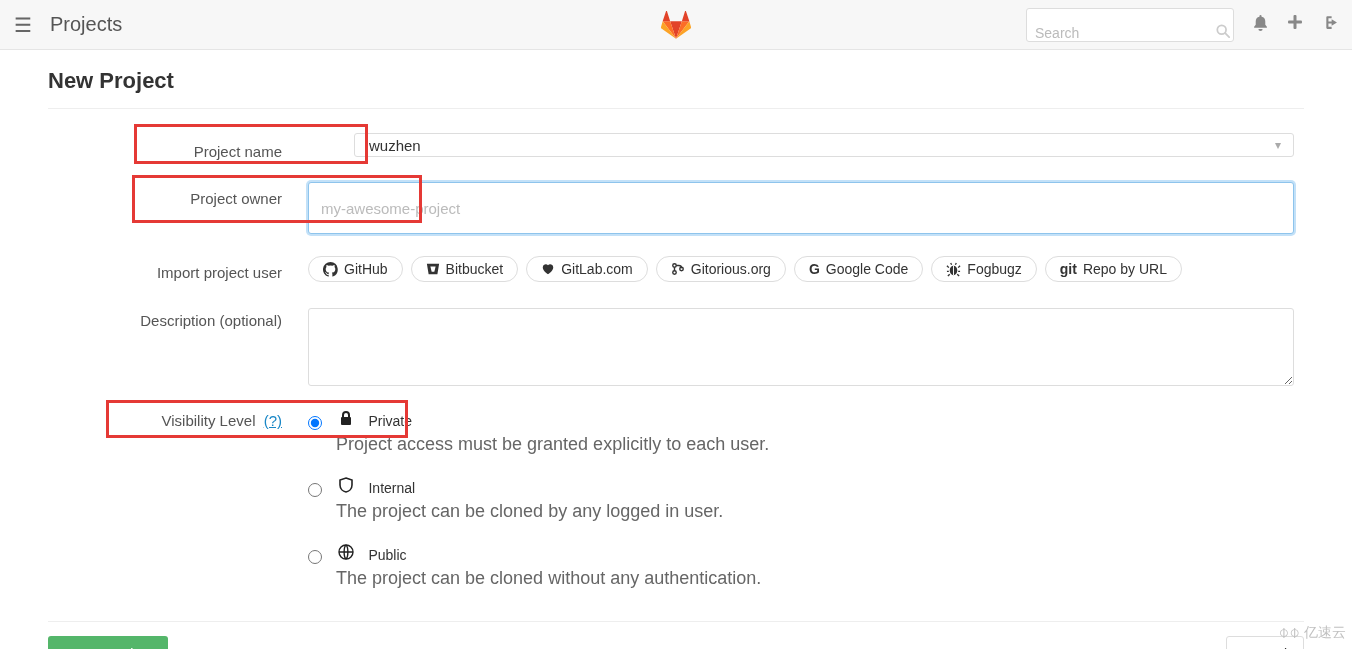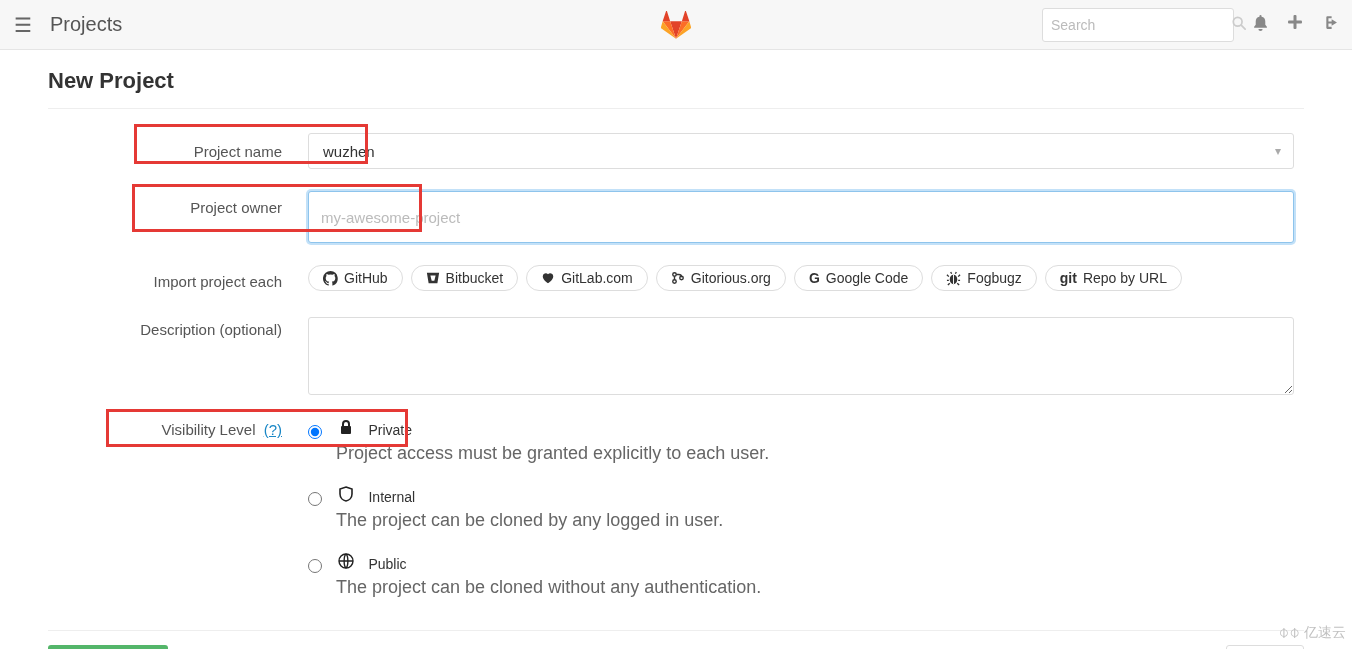--- a/index.html
+++ b/index.html
@@ -15,23 +15,23 @@
     align-items: center;
     padding: 0 14px 0 14px;
     position: relative;
   }
   .hamburger { font-size: 20px; color: #666; cursor: pointer; margin-right: 18px; }
   .nav-title { font-size: 20px; color: #555; }
   .logo-wrap { position: absolute; left: 50%; top: 50%; transform: translate(-50%, -50%); }
   .logo-wrap svg { display: block; }
   .nav-right { position: absolute; right: 14px; top: 50%; transform: translateY(-50%); display: flex; align-items: center; gap: 18px; }
   .search-box {
-    width: 192px; height: 34px;
+    width: 208px; height: 34px;
     border: 1px solid #ddd; border-radius: 3px;
-    display: flex; align-items: center; padding: 0 8px;
+    display: flex; align-items: flex-end; padding: 0 8px;
     background: #fff;
   }
   .search-box input {
     flex: 1; border: none; outline: none; font-size: 14px; color: #555; background: transparent;
   }
   .search-box input::placeholder { color: #bbb; }
   .search-icon { color: #ccc; font-size: 14px; }
   .nav-icon { color: #888; font-size: 18px; cursor: pointer; }
 
   
@@ -49,24 +49,25 @@
     font-size: 15px;
     color: #555;
     padding-top: 8px;
     position: relative;
   }
   .form-input-col { flex: 1; position: relative; padding-right: 10px; }
 
   
   .owner-row .form-label-col { padding-top: 10px; }
   .owner-select {
-    display: flex; align-items: center; height: 36px;
+    display: flex; align-items: center; height: 24px;
     border: 1px solid #ddd; border-radius: 3px;
     background: #fff;
     cursor: pointer;
+    margin-left: 46px;
   }
   .owner-selected-value {
     padding: 0 14px; font-size: 15px; color: #333;
   }
   .owner-select .caret {
     margin-left: auto; padding: 0 12px; color: #aaa;
     font-size: 12px;
   }
 
   
@@ -219,21 +220,21 @@
 
     <div class="form-row" style="position:relative;">
       <div class="form-label-col">Project owner</div>
       <div class="form-input-col">
         <input class="name-input" type="text" placeholder="my-awesome-project" style="">
       </div>
       <div class="hl-box" style="left:84px; top:-7px; width:290px; height:48px;"></div>
     </div>
 
     <div class="form-row">
-      <div class="form-label-col">Import project each</div>
+      <div class="form-label-col">Import project user</div>
       <div class="form-input-col">
         <div class="import-sources">
           <button class="import-btn">
             <span class="ii">
                 <svg width="15" height="15" viewBox="0 0 16 16" fill="#333">
                   <path d="M8 0a8 8 0 0 0-2.53 15.59c.4.07.55-.17.55-.38v-1.5c-2.23.49-2.7-1.07-2.7-1.07-.36-.93-.89-1.18-.89-1.18-.73-.5.05-.49.05-.49.8.06 1.23.83 1.23.83.72 1.23 1.88.87 2.34.67.07-.52.28-.88.51-1.08-1.78-.2-3.65-.89-3.65-3.96 0-.88.31-1.59.82-2.15-.08-.2-.36-1.02.08-2.12 0 0 .67-.22 2.2.82a7.6 7.6 0 0 1 4 0c1.53-1.04 2.2-.82 2.2-.82.44 1.1.16 1.92.08 2.12.51.56.82 1.27.82 2.15 0 3.08-1.87 3.76-3.66 3.96.29.25.54.74.54 1.49v2.21c0 .21.15.46.55.38A8 8 0 0 0 8 0z"></path>
                 </svg>
               </span>
             <span>GitHub</span>
           </button>

